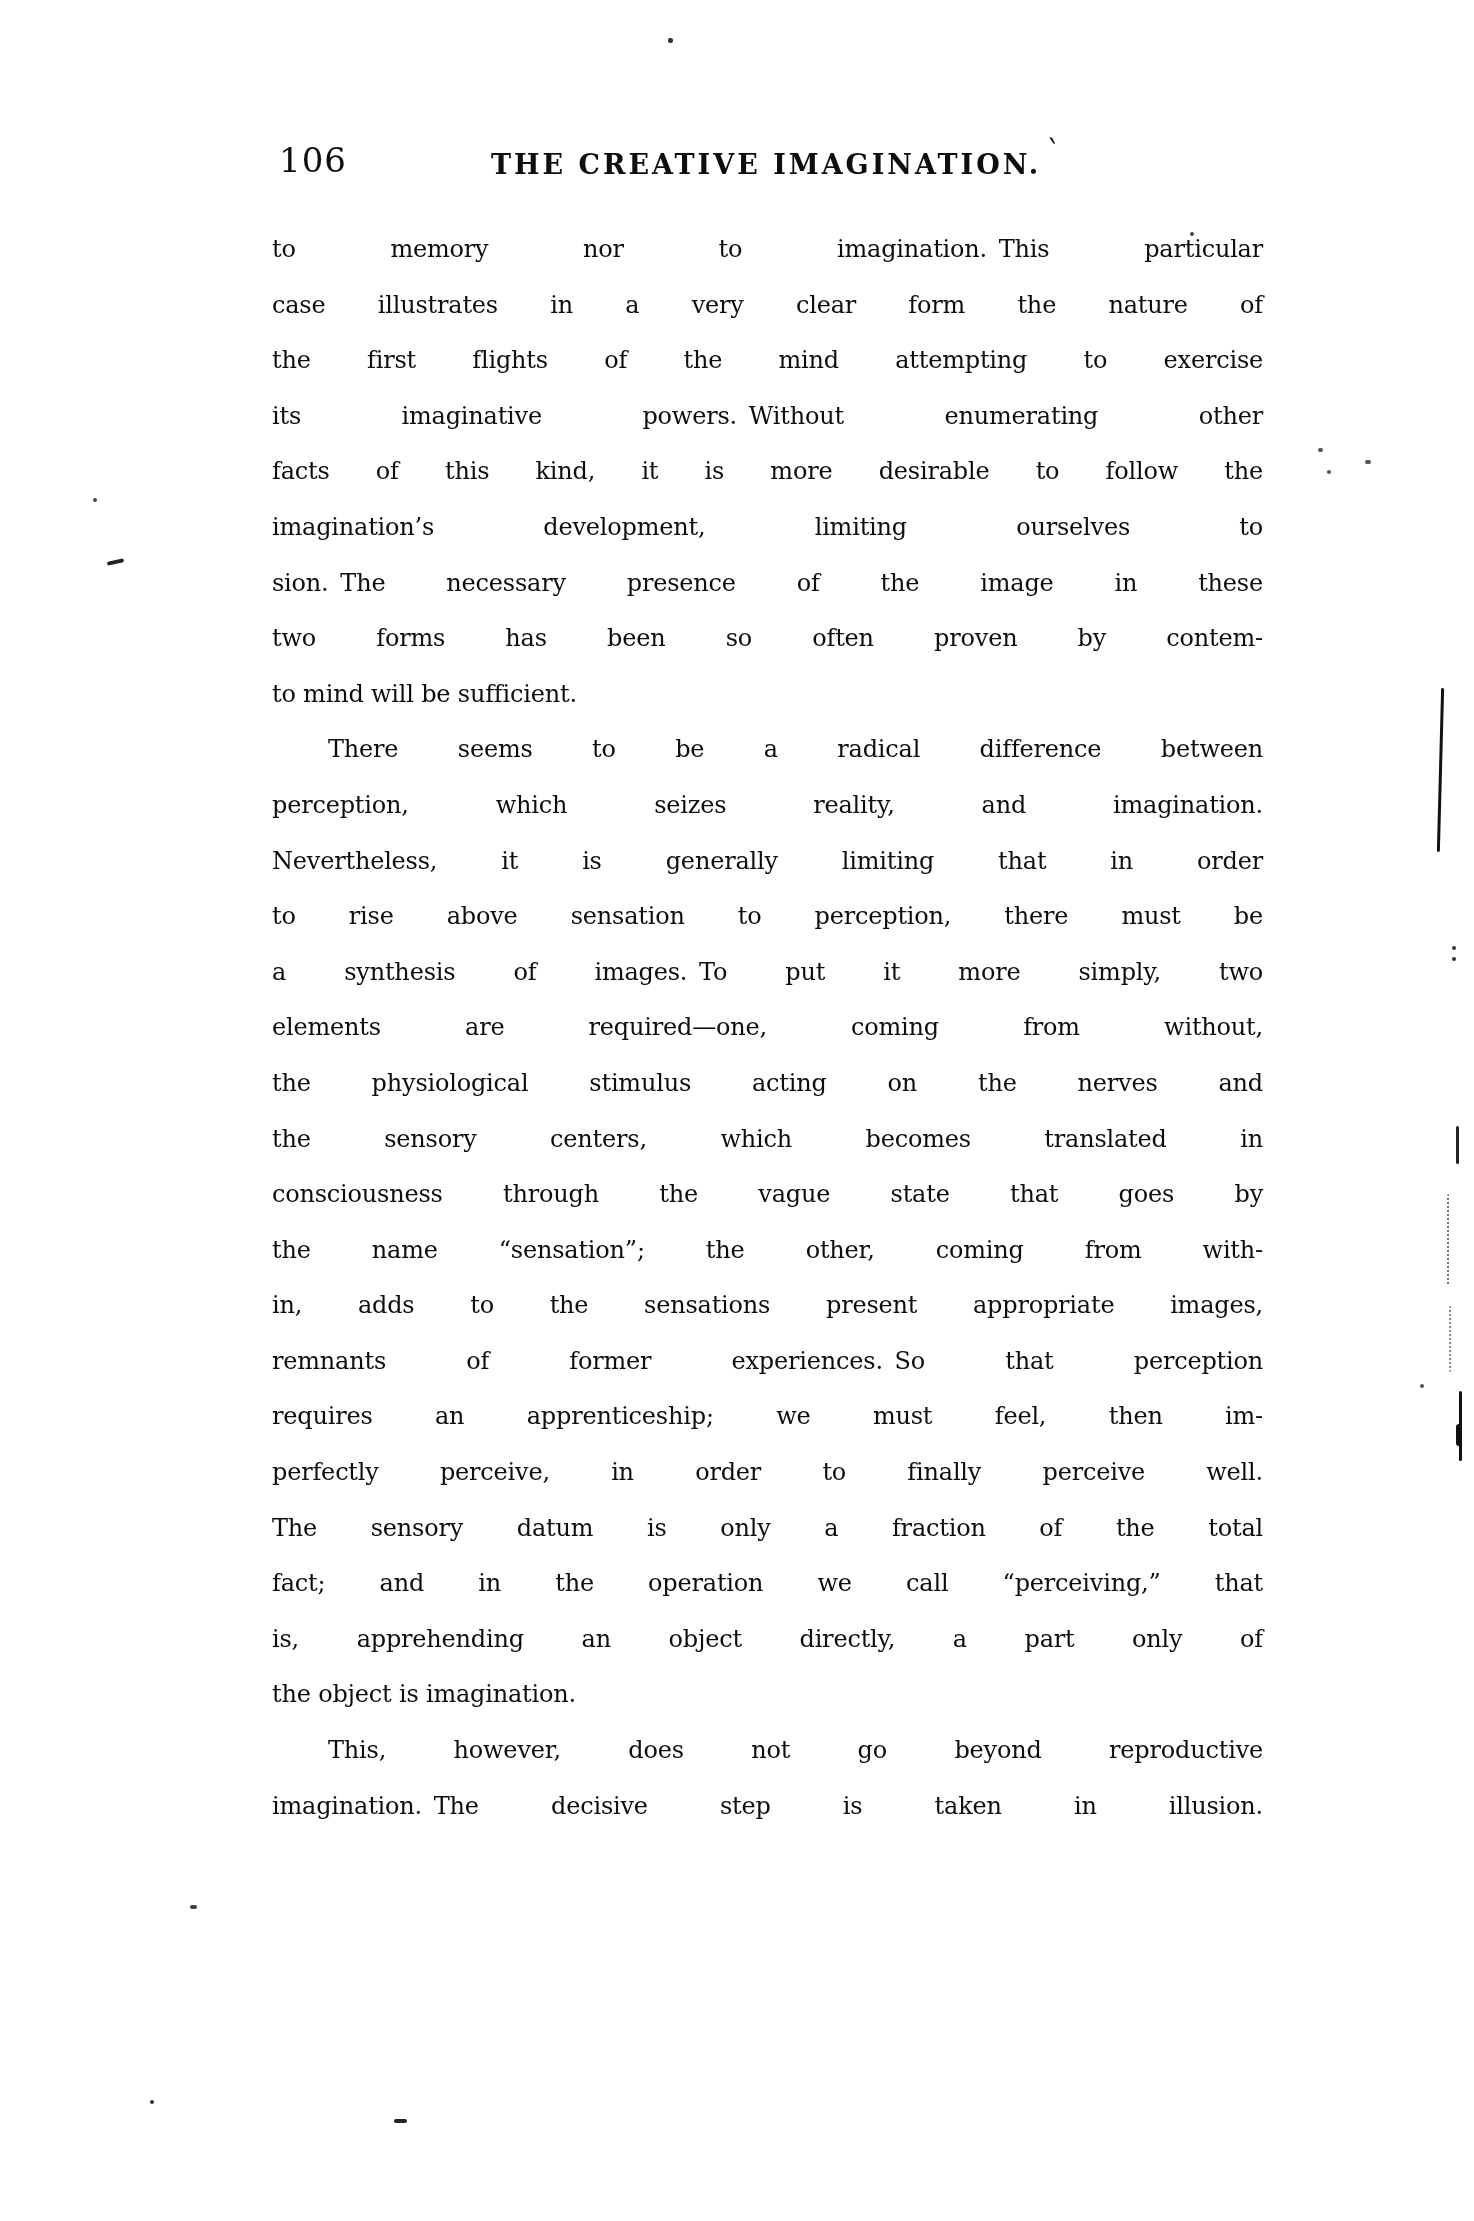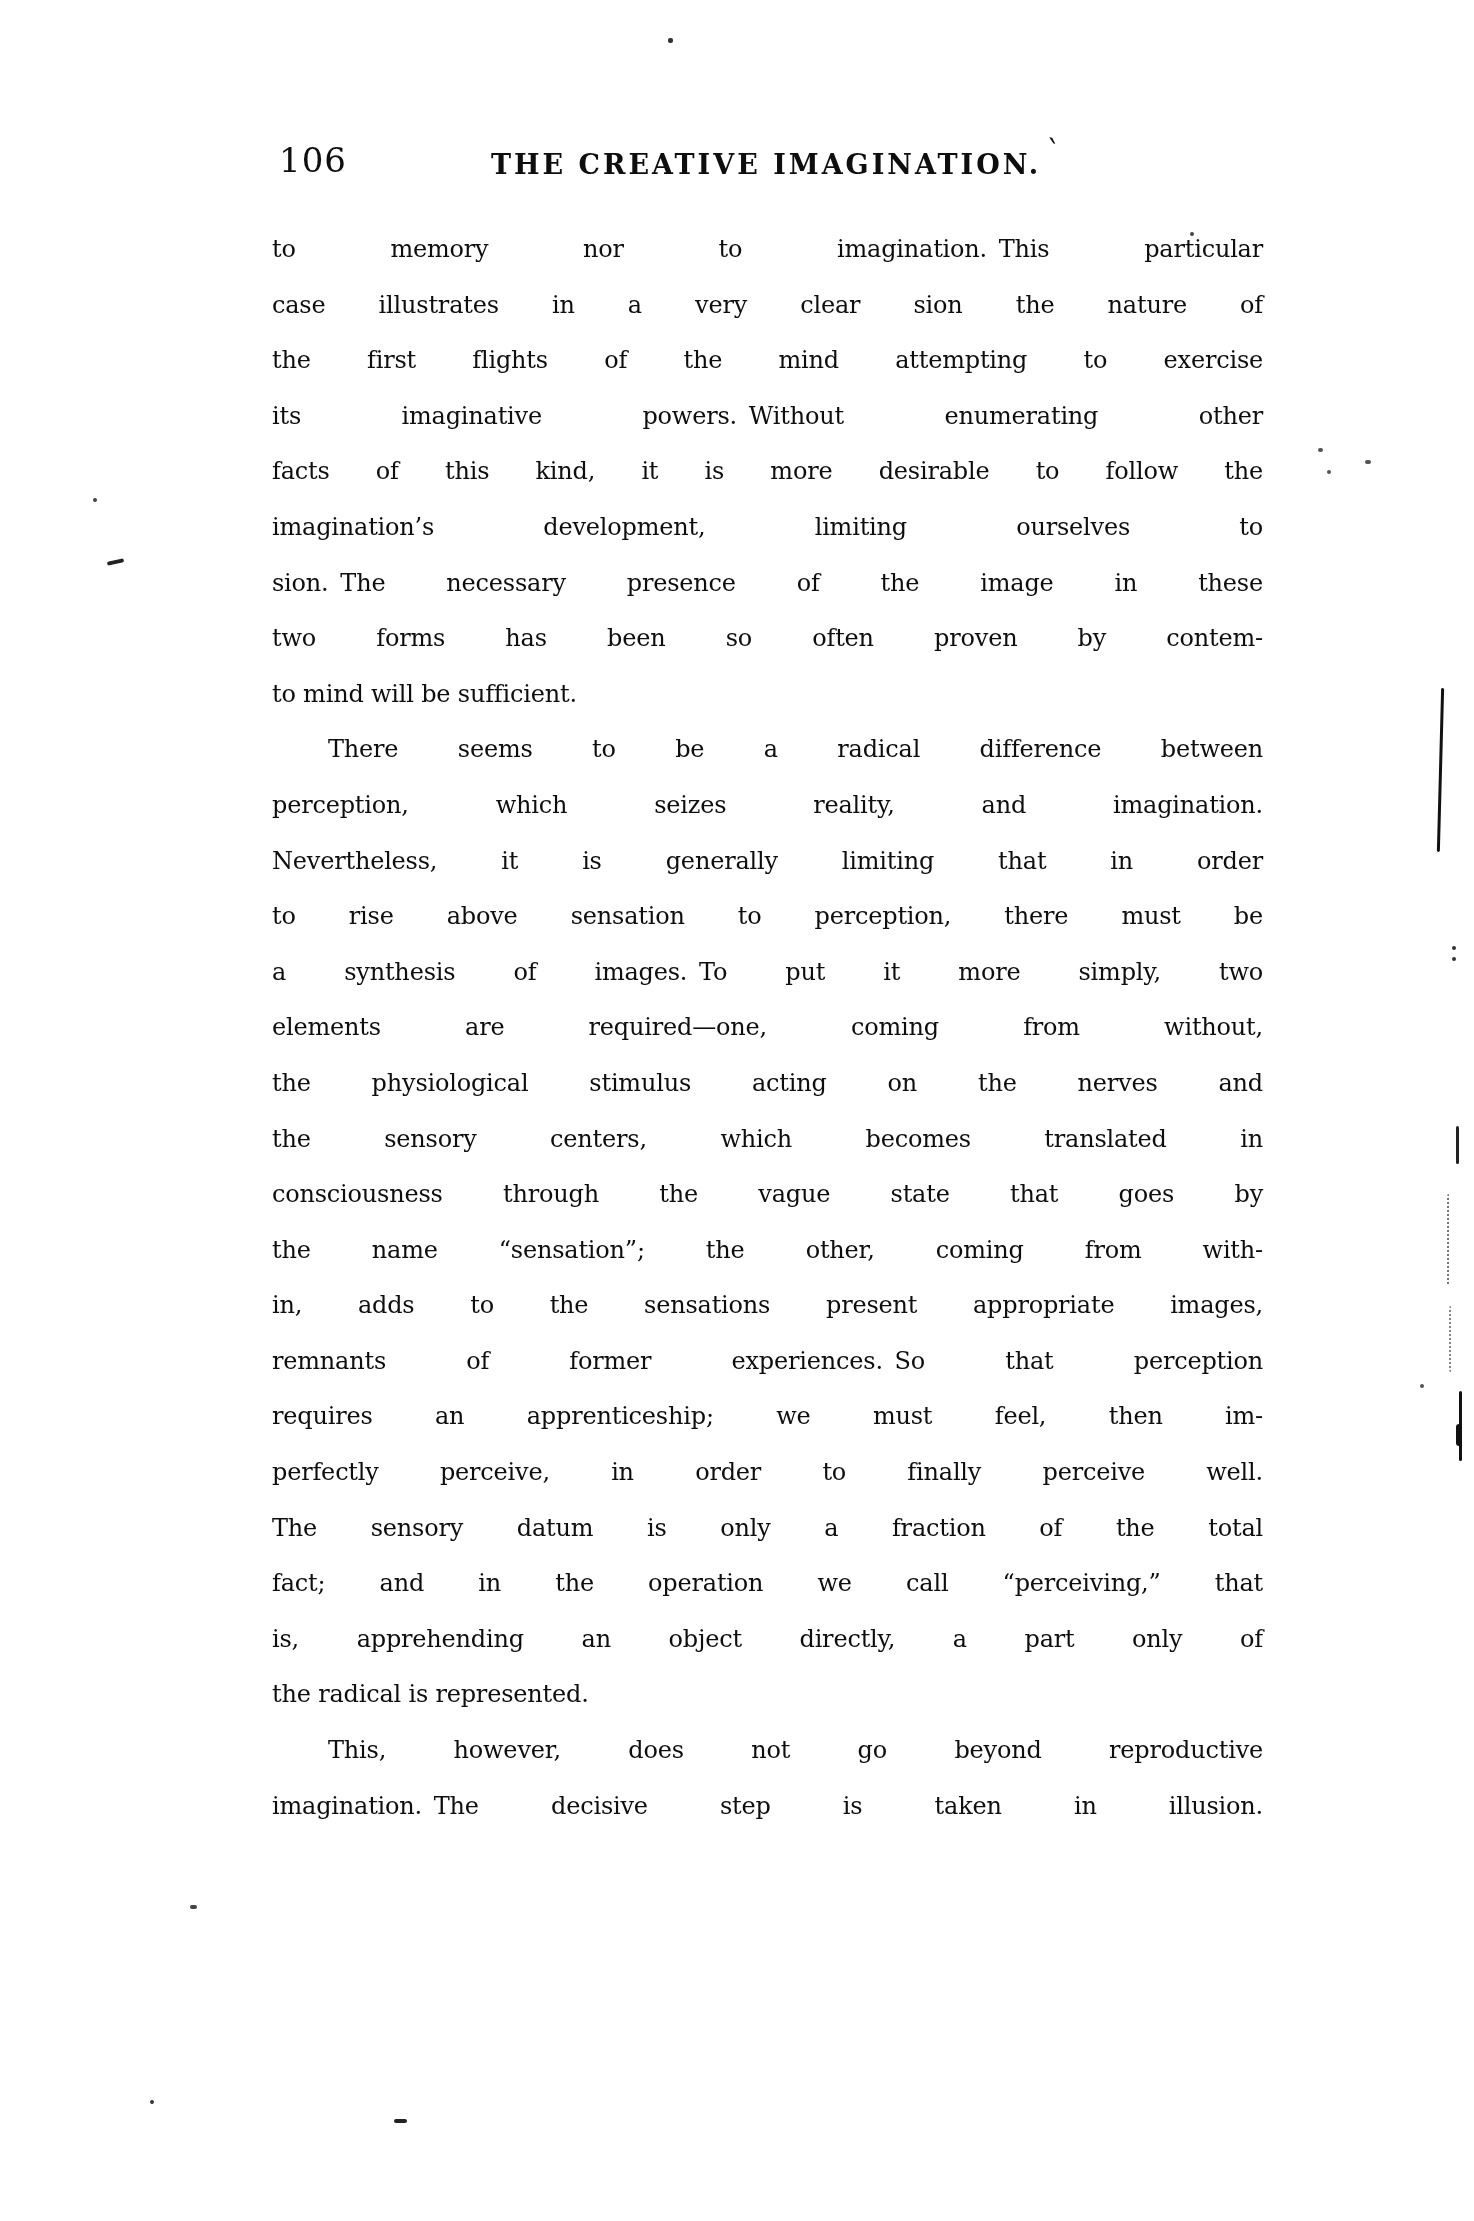--- a/index.html
+++ b/index.html
@@ -76,21 +76,21 @@
 
 <div class="page">
 
   <div class="runhead">
     <span class="pagenum">106</span>
     <div class="runtitle"><span>THE CREATIVE IMAGINATION.</span><span class="tmark">ˋ</span></div>
   </div>
 
   <div class="textblock" id="textblock">
       <div class="line">to memory nor to imagination. This particular</div>
-      <div class="line">case illustrates in a very clear sion the nature of</div>
+      <div class="line">case illustrates in a very clear form the nature of</div>
       <div class="line">the first flights of the mind attempting to exercise</div>
       <div class="line">its imaginative powers. Without enumerating other</div>
       <div class="line">facts of this kind, it is more desirable to follow the</div>
       <div class="line">imagination’s development, limiting ourselves to</div>
       <div class="line">sion. The necessary presence of the image in these</div>
       <div class="line">two forms has been so often proven by contem-</div>
       <div class="line plast">to mind will be sufficient.</div>
       <div class="line indent">There seems to be a radical difference between</div>
       <div class="line">perception, which seizes reality, and imagination.</div>
       <div class="line">Nevertheless, it is generally limiting that in order</div>
@@ -101,21 +101,21 @@
       <div class="line">the sensory centers, which becomes translated in</div>
       <div class="line">consciousness through the vague state that goes by</div>
       <div class="line">the name “sensation”; the other, coming from with-</div>
       <div class="line">in, adds to the sensations present appropriate images,</div>
       <div class="line">remnants of former experiences. So that perception</div>
       <div class="line">requires an apprenticeship; we must feel, then im-</div>
       <div class="line">perfectly perceive, in order to finally perceive well.</div>
       <div class="line">The sensory datum is only a fraction of the total</div>
       <div class="line">fact; and in the operation we call “perceiving,” that</div>
       <div class="line">is, apprehending an object directly, a part only of</div>
-      <div class="line plast">the radical is represented.</div>
+      <div class="line plast">the object is imagination.</div>
       <div class="line indent">This, however, does not go beyond reproductive</div>
       <div class="line">imagination. The decisive step is taken in illusion.</div>
     </div>
 
   <div id="marks">
       <div class="mark dot" style="left: 668px; top: 38px; width: 5px; height: 5px; background: rgb(51, 51, 51);"></div>
       <div class="mark dot" style="left: 1190px; top: 232px; width: 4px; height: 4px; background: rgb(68, 68, 68);"></div>
       <div class="mark dot" style="left: 93px; top: 498px; width: 4px; height: 4px; background: rgb(68, 68, 68);"></div>
       <div class="mark stroke" style="left: 107px; top: 560px; width: 17px; height: 4px; background: rgb(34, 34, 34); transform: rotate(-12deg);"></div>
       <div class="mark dot" style="left: 1318px; top: 448px; width: 5px; height: 4px; background: rgb(85, 85, 85);"></div>

